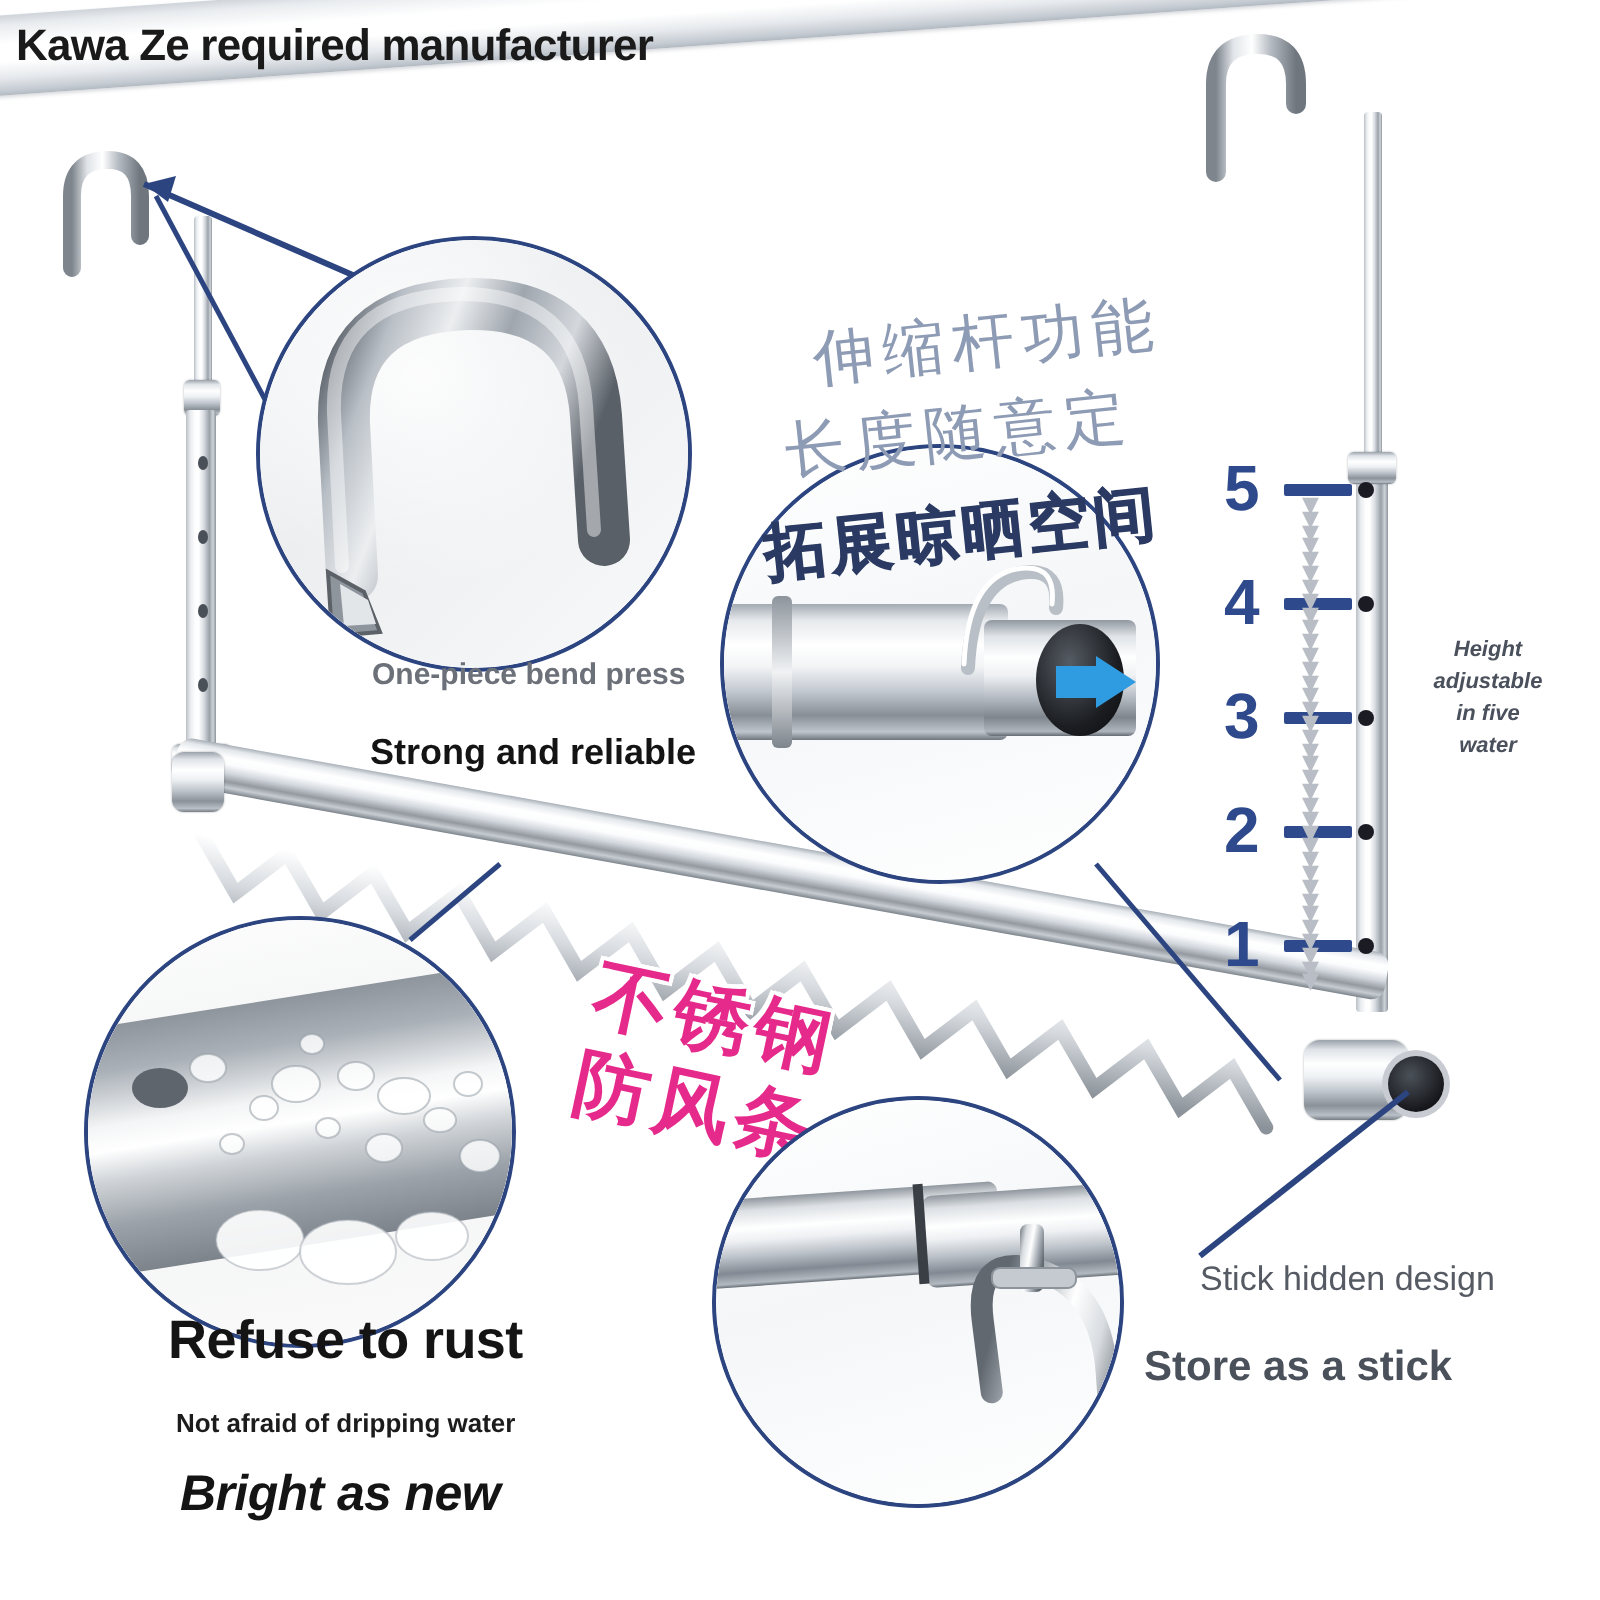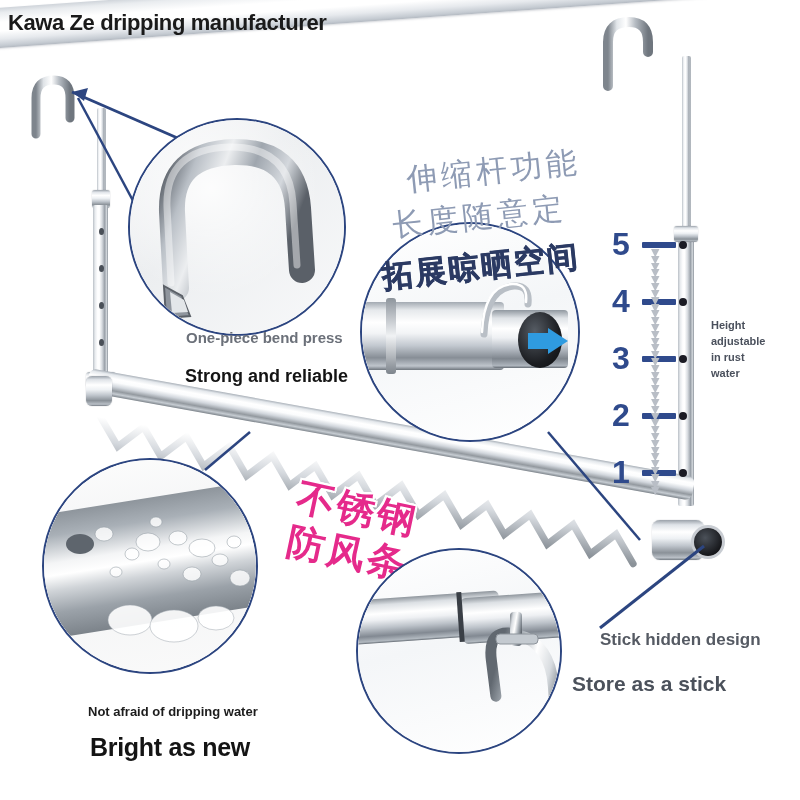--- a/index.html
+++ b/index.html
@@ -96,21 +96,21 @@
   }
   .t-mid {
     font-size: 18px; font-weight: bold; color: #141414;
     white-space: nowrap;
   }
   .t-small-bold {
     font-size: 13px; font-weight: bold; color: #1c1c1c;
     white-space: nowrap;
   }
   .t-gray-mid {
-    font-size: 17px; font-weight: bold; color: #555a63;
+    font-size: 17px; font-weight: normal; color: #555a63;
     white-space: nowrap;
   }
   .t-gray-big {
     font-size: 21px; font-weight: bold; color: #4b515b;
     white-space: nowrap;
   }
   .t-gray-sm {
     font-size: 17px; color: #6c717a; font-weight: bold;
     white-space: nowrap;
   }
@@ -163,22 +163,23 @@
   }
   .chevron-col { line-height: 0.62; }
   .chevron-col span {
     display: block;
     font-size: 11px;
     color: #b9bec6;
     font-family: "DejaVu Sans", sans-serif;
   }
   .height-note {
     font-size: 11px; font-weight: bold; color: #4a505c;
-    text-align: left; line-height: 1.45;
+    text-align: center; line-height: 1.45;
     width: 66px;
+    font-style: italic;
   }
 
   
   .tex-hook {
     position: absolute; inset: 0;
     background:
       radial-gradient(circle at 38% 32%, rgba(255,255,255,0.85) 0%, rgba(255,255,255,0) 55%),
       linear-gradient(135deg, #f6f7f8 0%, #eceef0 40%, #f8f9fa 100%);
   }
   .tex-wet {
@@ -414,21 +415,21 @@
       <span>▼</span>
         <span>▼</span>
         <span>▼</span>
         <span>▼</span>
     </div>
   </div>
 
   <div class="abs height-note" style="left:711px; top:318px;">
     <div>Height</div>
     <div>adjustable</div>
-    <div>in rust</div>
+    <div>in five</div>
     <div>water</div>
   </div>
 
   <div class="abs callout" style="left:42px; top:458px; width:216px; height:216px;">
     <div class="callout-inner">
       <div class="tex-wet"></div>
 
       <div class="abs" style="left:-24px; top:36px; width:290px; height:124px;
            transform: rotate(-9deg);
            background: linear-gradient(to bottom,
@@ -452,22 +453,23 @@
         </g>
         <g fill="rgba(255,255,255,0.9)" stroke="rgba(160,168,176,0.5)" stroke-width="1">
           <ellipse cx="86" cy="160" rx="22" ry="15"></ellipse>
           <ellipse cx="130" cy="166" rx="24" ry="16"></ellipse>
           <ellipse cx="172" cy="158" rx="18" ry="12"></ellipse>
         </g>
         <ellipse cx="36" cy="84" rx="14" ry="10" fill="#5e656d"></ellipse>
       </svg>
     </div>
   </div>
+  <div class="abs t-big" style="left:84px; top:655px; font-size:27px;">Refuse to rust</div>
   <div class="abs t-small-bold" style="left:88px; top:704px;">Not afraid of dripping water</div>
-  <div class="abs t-big" style="left:90px; top:733px; font-size:25px;">Bright as new</div>
+  <div class="abs t-big" style="left:90px; top:733px; font-size:25px;font-style:italic;">Bright as new</div>
 
   <div class="abs cn-red" style="left:296px; top:484px; transform: rotate(12deg);">不锈钢</div>
   <div class="abs cn-red" style="left:286px; top:528px; transform: rotate(12deg);">防风条</div>
 
   <div class="abs callout" style="left:356px; top:548px; width:206px; height:206px;">
     <div class="callout-inner">
       <div class="tex-chrome"></div>
 
       <div class="abs" style="left:-18px; top:46px; width:160px; height:44px;
            transform: rotate(-4deg);
@@ -497,15 +499,15 @@
         <path d="M34 8 L34 40 Q34 82 66 94 Q96 104 94 70 L92 34" stroke="url(#foldHookGrad)" stroke-width="11" fill="none" stroke-linecap="round" transform="rotate(176 60 60)"></path>
         <rect x="44" y="4" width="12" height="34" rx="4" fill="url(#foldHookGrad)"></rect>
         <rect x="30" y="26" width="42" height="10" rx="4" fill="#c4cad0" stroke="#8d949b" stroke-width="1"></rect>
       </svg>
     </div>
   </div>
 
   <div class="abs t-gray-mid" style="left:600px; top:630px;">Stick hidden design</div>
   <div class="abs t-gray-big" style="left:572px; top:672px;">Store as a stick</div>
 
-  <div class="abs" id="page-title">Kawa Ze dripping manufacturer</div>
+  <div class="abs" id="page-title">Kawa Ze required manufacturer</div>
 
 </div>
 
 </body></html>

